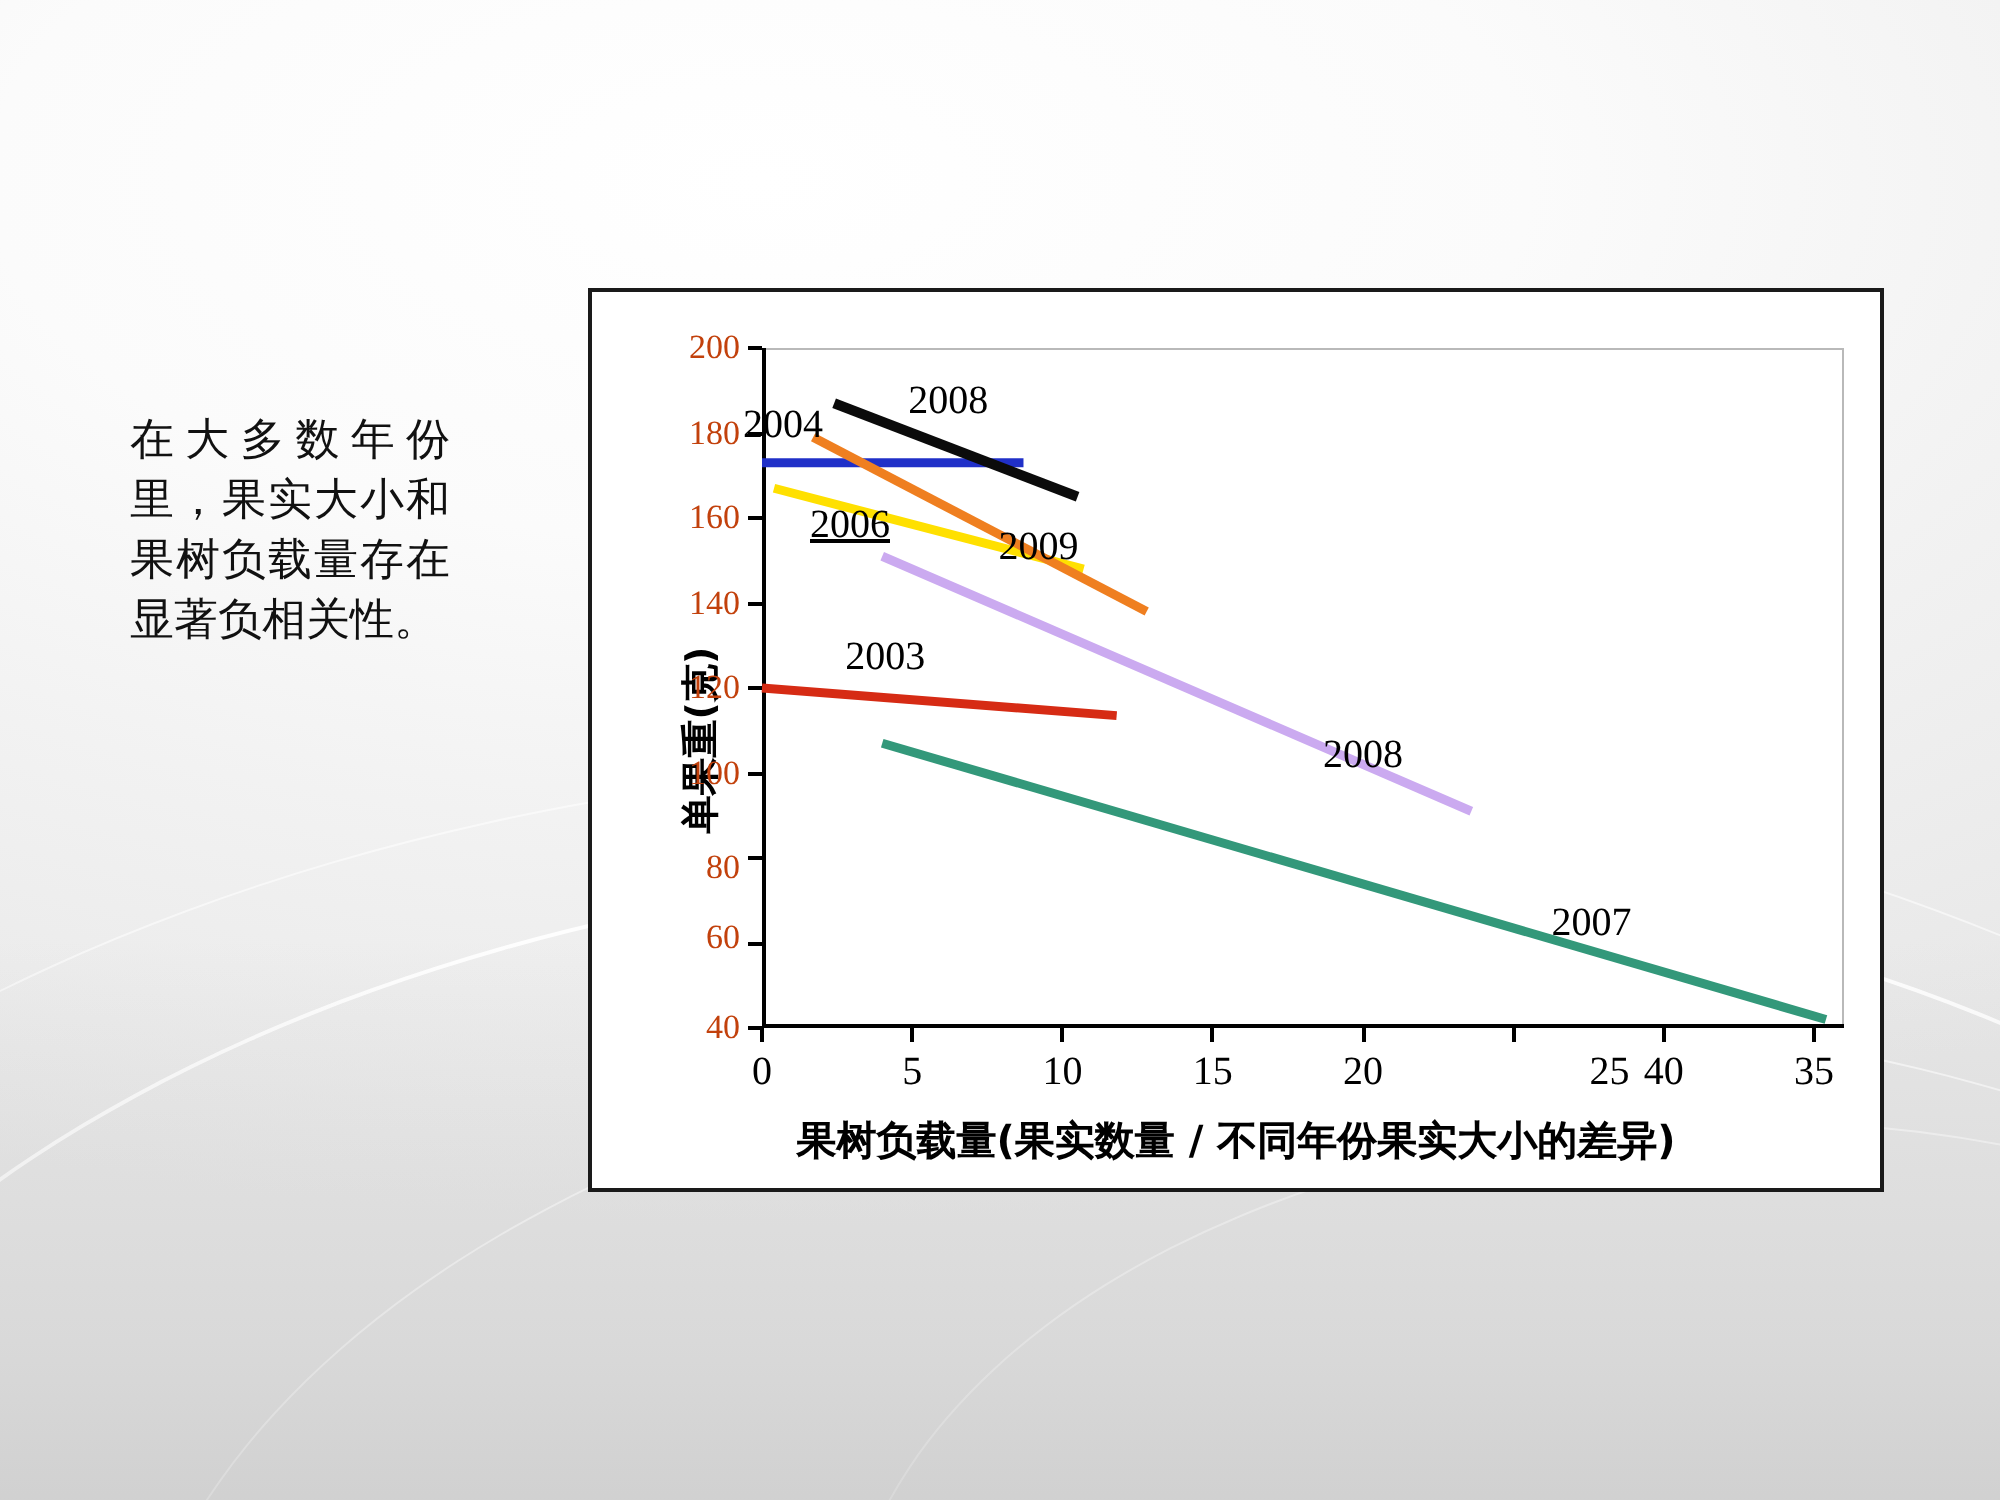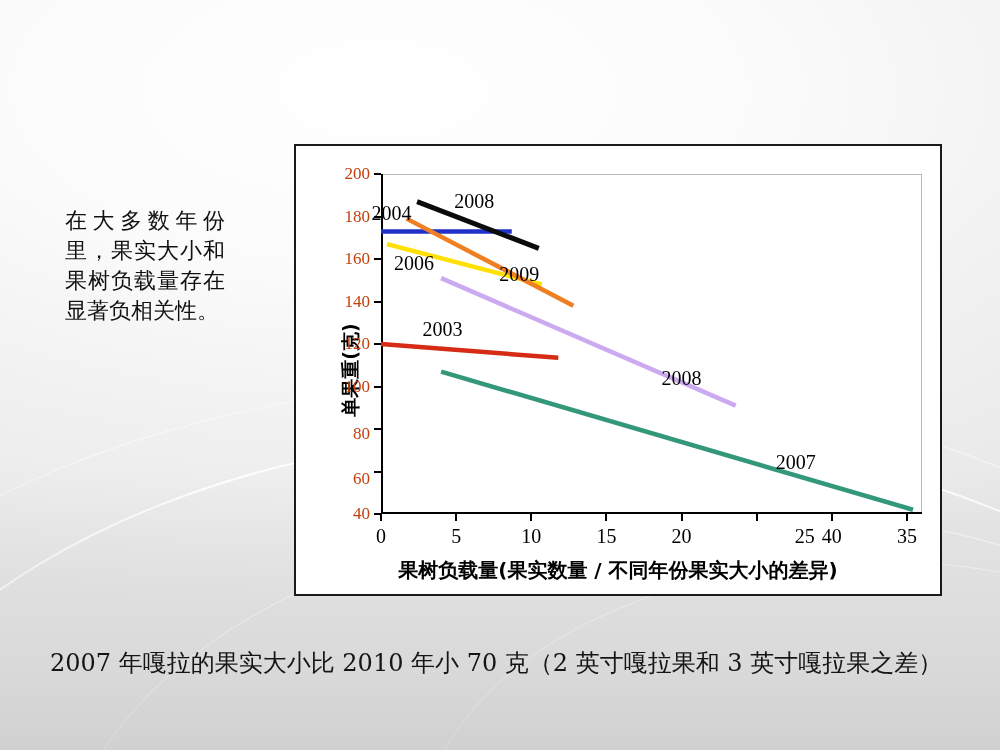--- a/index.html
+++ b/index.html
@@ -115,21 +115,21 @@
           <line x1="0" y1="170" x2="177.32777777777778" y2="183.8125" stroke="#d62b14" stroke-width="4.5" stroke-linecap="butt"></line>
           <line x1="6.011111111111111" y1="70.125" x2="160.79722222222222" y2="110.49999999999997" stroke="#ffe000" stroke-width="4.5" stroke-linecap="butt"></line>
           <line x1="60.11111111111111" y1="197.625" x2="531.9833333333333" y2="335.75" stroke="#33987a" stroke-width="4.5" stroke-linecap="butt"></line>
           <line x1="60.11111111111111" y1="104.125" x2="354.65555555555557" y2="231.625" stroke="#cbaaf0" stroke-width="4.5" stroke-linecap="butt"></line>
           <line x1="25.54722222222222" y1="44.625" x2="192.35555555555555" y2="131.74999999999997" stroke="#ef7f20" stroke-width="4.5" stroke-linecap="butt"></line>
           <line x1="36.06666666666666" y1="27.625" x2="157.79166666666669" y2="74.375" stroke="#0b0b0b" stroke-width="5" stroke-linecap="butt"></line>
         </svg>
     <div class="ytick" style="top: 339px;"></div>
         <div class="ylab" style="top: 340px;">40</div>
         <div class="ytick" style="top: 296.5px;"></div>
-        <div class="ylab" style="top: 305px;">60</div>
+        <div class="ylab" style="top: 295px;">60</div>
         <div class="ytick" style="top: 254px;"></div>
         <div class="ylab" style="top: 260px;">80</div>
         <div class="ytick" style="top: 211.5px;"></div>
         <div class="ylab" style="top: 212.5px;">100</div>
         <div class="ytick" style="top: 169px;"></div>
         <div class="ylab" style="top: 170px;">120</div>
         <div class="ytick" style="top: 126.5px;"></div>
         <div class="ylab" style="top: 127.5px;">140</div>
         <div class="ytick" style="top: 84px;"></div>
         <div class="ylab" style="top: 85px;">160</div>
@@ -148,22 +148,21 @@
         <div class="xtick" style="left: 299.556px;"></div>
         <div class="xlab" style="left: 300.556px;">20</div>
         <div class="xtick" style="left: 374.694px;"></div>
         <div class="xlab" style="left: 375.694px; margin-left: 48px;">25</div>
         <div class="xtick" style="left: 449.833px;"></div>
         <div class="xlab" style="left: 450.833px;">40</div>
         <div class="xtick" style="left: 524.972px;"></div>
         <div class="xlab" style="left: 525.972px;">35</div>
         <div class="series-label" style="left: 10.5194px; top: 39.3125px;">2004</div>
         <div class="series-label" style="left: 61.6139px; top: 155.125px;">2003</div>
-        <div class="series-label" style="left: 33px; top: 89.25px;">2006</div>
+        <div class="series-label" style="left: 44px; top: 89.25px; text-decoration: underline;">2006</div>
         <div class="series-label" style="left: 414.767px; top: 287.938px;">2007</div>
         <div class="series-label" style="left: 300.556px; top: 204px;">2008</div>
         <div class="series-label" style="left: 138.256px; top: 99.875px;">2009</div>
         <div class="series-label" style="left: 93.1722px; top: 26.5625px;">2008</div>
       </div>
   </div>
 
-  <div id="caption"><span class="indent"></span><span>2007 年嘎拉的果实大小比 2010 年小 70 克（2 英寸嘎拉果和 3 英寸嘎拉果之差）</span></div>
 </div>
 
 </body></html>

